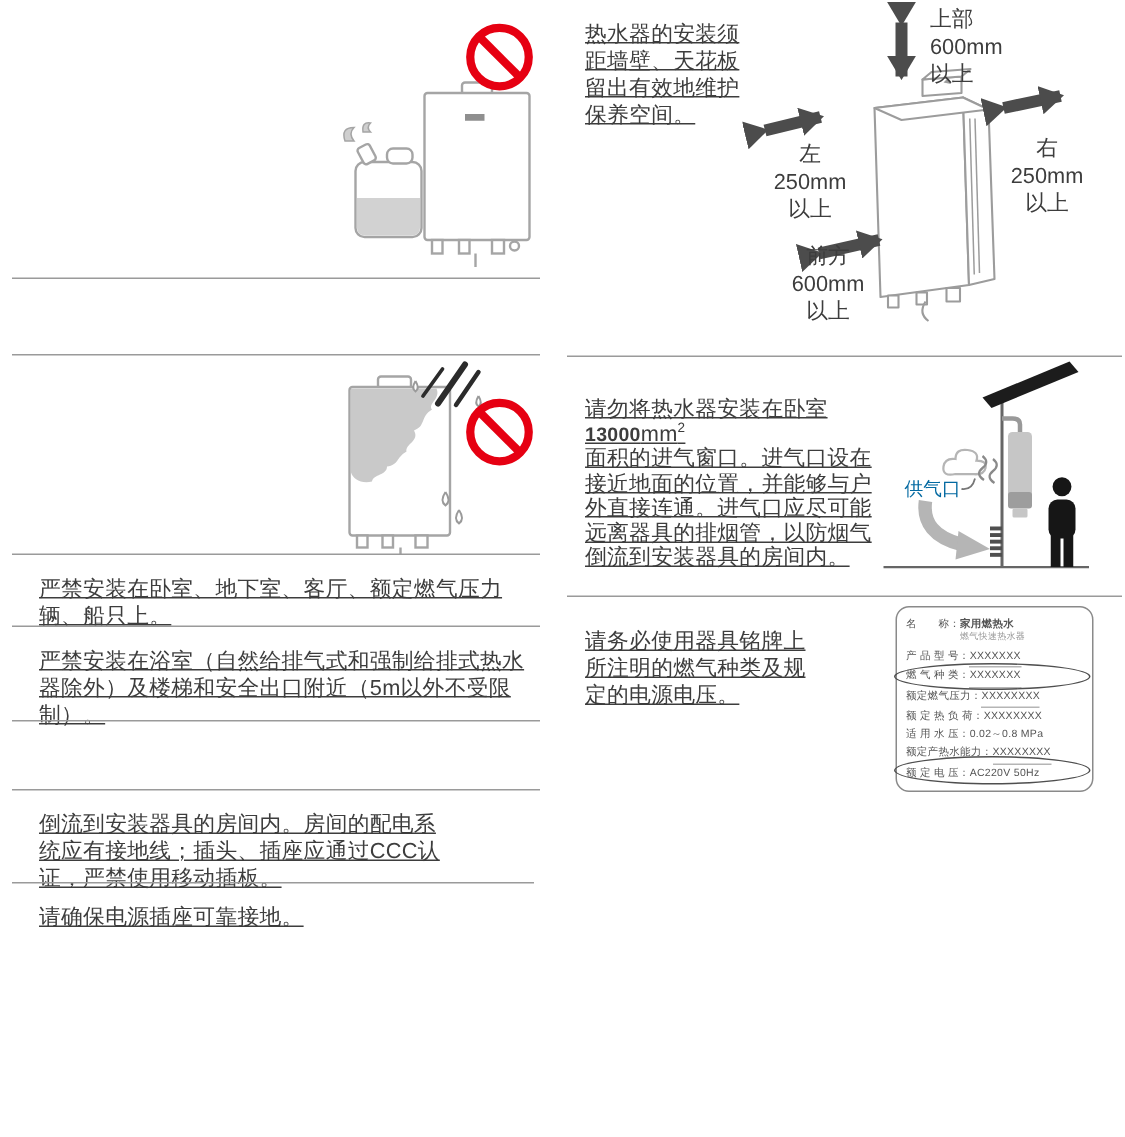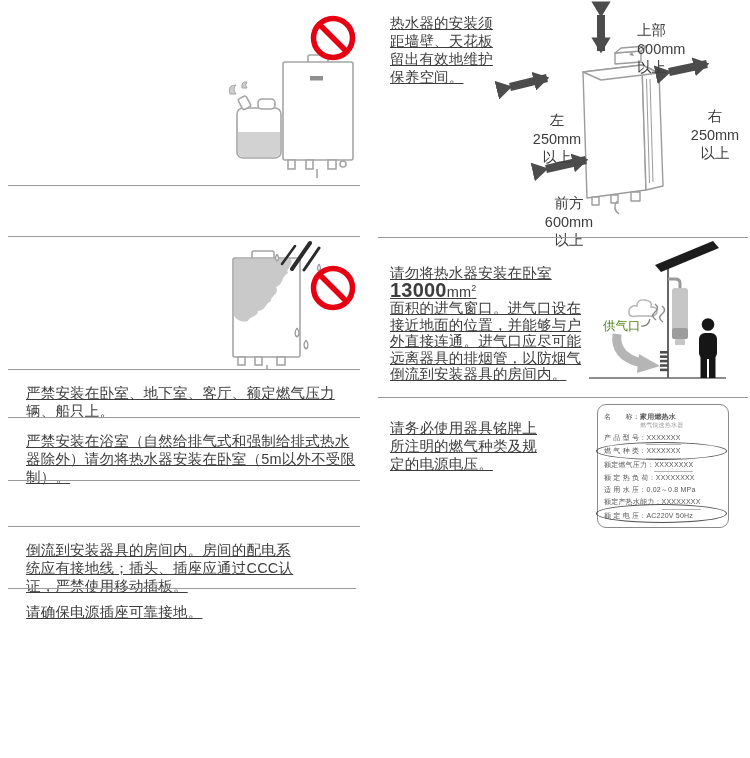--- a/index.html
+++ b/index.html
@@ -1,28 +1,28 @@
 <!DOCTYPE html>
 <html><head>
 <meta charset="utf-8">
 <style>
   html,body{margin:0;padding:0;background:#fff;}
   .page{position:relative;width:750px;height:758px;background:#ffffff;overflow:hidden;
         font-family:"Liberation Sans","DejaVu Sans",sans-serif;}
   .txt{position:absolute;margin:8px;font-size:14.5px;line-height:18px;color:#3d3d3d;
        font-weight:500;white-space:pre-line;letter-spacing:0.2px;text-decoration:underline;}
   .txt.tight{line-height:16.5px;}
-  .txt b{font-weight:700;font-size:20px;}
+  .txt b{font-weight:700;font-size:13px;}
   .txt sup{font-size:9px;vertical-align:super;line-height:0;}
   .hr{position:absolute;height:0;border-top:1px solid #9a9a9a;}
-  .lbl{position:absolute;margin:17px;font-size:14.5px;line-height:18.5px;color:#3d3d3d;
+  .lbl{position:absolute;margin:0;font-size:14.5px;line-height:18.5px;color:#3d3d3d;
        font-weight:500;white-space:pre-line;text-align:center;}
   .lbl.left-align{text-align:left;}
   .illus{position:absolute;}
-  .vent-label{position:absolute;font-size:12.5px;color:#4d7c0f;font-weight:500;text-align:center;}
+  .vent-label{position:absolute;font-size:12.5px;color:#0369a1;font-weight:500;text-align:center;}
   
   .plate{position:absolute;left:597px;top:404px;width:132px;height:124px;border:1.5px solid #8a8a8a;
          border-radius:9px;background:#fff;box-sizing:border-box;padding:7px 5px 0 6px;}
   .np-row{display:flex;align-items:baseline;font-size:7px;color:#555;line-height:12.3px;
           white-space:pre;letter-spacing:0.2px;}
   .np-row .lab{flex:none;}
   .np-row .val.u{border-bottom:1px solid #b5b5b5;}
   .np-row.r0{height:20px;line-height:10px;align-items:flex-start;}
   .vwrap{display:inline-flex;flex-direction:column;}
   .val0{font-weight:700;font-size:7px;}
@@ -96,21 +96,21 @@
   </svg>
 
   <div class="hr" style="left:8px;top:369px;width:352px"></div>
 
   <p class="txt" style="left:18px;top:376px;width:350px">严禁安装在卧室、地下室、客厅、额定燃气压力
 辆、船只上。</p>
 
   <div class="hr" style="left:8px;top:417px;width:352px"></div>
 
   <p class="txt" style="left:18px;top:424px;width:355px">严禁安装在浴室（自然给排气式和强制给排式热水
-器除外）请勿将热水器安装在卧室（5m以外不受限
+器除外）及楼梯和安全出口附近（5m以外不受限
 制）。</p>
 
   <div class="hr" style="left:8px;top:480px;width:352px"></div>
 
 
   <div class="hr" style="left:8px;top:526px;width:352px"></div>
 
   <p class="txt" style="left:18px;top:533px;width:320px">倒流到安装器具的房间内。房间的配电系
 统应有接地线；插头、插座应通过CCC认
 证，严禁使用移动插板。</p>
@@ -154,21 +154,21 @@
 
   <p class="lbl left-align" style="left:620px;top:4px;width:62px">上部
 600mm
 以上</p>
   <p class="lbl" style="left:505px;top:94px;width:70px">左
 250mm
 以上</p>
   <p class="lbl" style="left:667px;top:90px;width:62px">右
 250mm
 以上</p>
-  <p class="lbl" style="left:518px;top:177px;width:68px">前方
+  <p class="lbl" style="left:518px;top:162px;width:68px">前方
 600mm
 以上</p>
 
   <div class="hr" style="left:378px;top:237px;width:370px"></div>
 
   <p class="txt tight" style="left:382px;top:257px;width:215px"><span>请勿将热水器安装在卧室</span><b>13000</b><span>mm</span><sup>2</sup><span>
 面积的进气窗口。进气口设在
 接近地面的位置，并能够与户
 外直接连通。进气口应尽可能
 远离器具的排烟管，以防烟气

